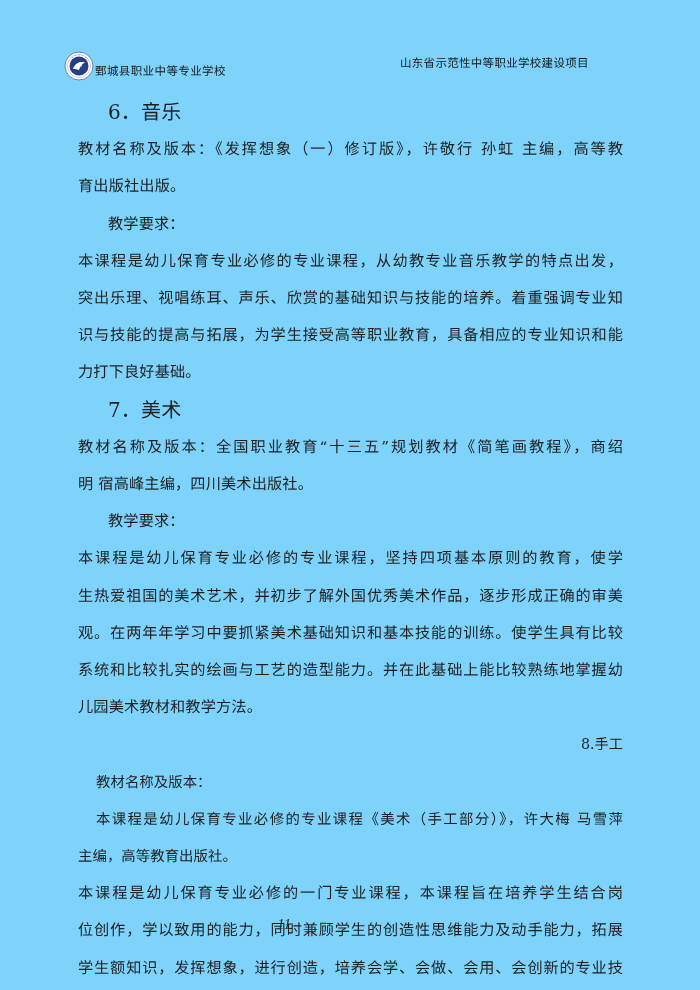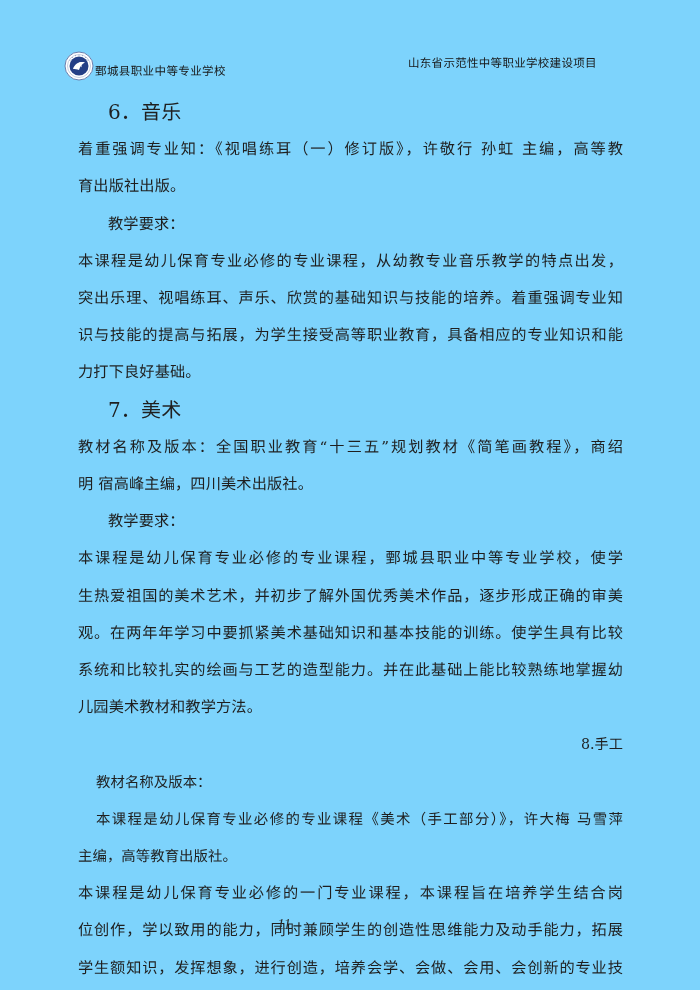--- a/index.html
+++ b/index.html
@@ -58,21 +58,20 @@
 
   .header-right-text {
     position: absolute;
     left: 336px;
     top: 10px;
     font-size: 11.5px;
     letter-spacing: 0.3px;
     color: #181818;
     line-height: 1;
     white-space: nowrap;
-    margin-left: 8px;
   }
 
   
   .body-block {
     position: absolute;
     left: 78px;
     top: 94px;
     width: 545px;
   }
 
@@ -146,32 +145,32 @@
           </g>
         </svg>
       </span>
       <span class="header-left-text">鄄城县职业中等专业学校</span>
     </div>
     <span class="header-right-text">山东省示范性中等职业学校建设项目</span>
   </div>
 
   <div class="body-block">
       <div class="doc-line heading" style="padding-left: 30px;">6．音乐</div>
-      <div class="doc-line justify">着重强调专业知：《视唱练耳（一）修订版》，许敬行 孙虹 主编，高等教</div>
+      <div class="doc-line justify">教材名称及版本：《发挥想象（一）修订版》，许敬行 孙虹 主编，高等教</div>
       <div class="doc-line">育出版社出版。</div>
       <div class="doc-line" style="padding-left: 30px;">教学要求：</div>
       <div class="doc-line justify">本课程是幼儿保育专业必修的专业课程，从幼教专业音乐教学的特点出发，</div>
       <div class="doc-line justify">突出乐理、视唱练耳、声乐、欣赏的基础知识与技能的培养。着重强调专业知</div>
       <div class="doc-line justify">识与技能的提高与拓展，为学生接受高等职业教育，具备相应的专业知识和能</div>
       <div class="doc-line">力打下良好基础。</div>
       <div class="doc-line heading" style="padding-left: 30px;">7．美术</div>
       <div class="doc-line justify">教材名称及版本：全国职业教育“十三五”规划教材《简笔画教程》，商绍</div>
       <div class="doc-line">明 宿高峰主编，四川美术出版社。</div>
       <div class="doc-line" style="padding-left: 30px;">教学要求：</div>
-      <div class="doc-line justify">本课程是幼儿保育专业必修的专业课程，鄄城县职业中等专业学校，使学</div>
+      <div class="doc-line justify">本课程是幼儿保育专业必修的专业课程，坚持四项基本原则的教育，使学</div>
       <div class="doc-line justify">生热爱祖国的美术艺术，并初步了解外国优秀美术作品，逐步形成正确的审美</div>
       <div class="doc-line justify">观。在两年年学习中要抓紧美术基础知识和基本技能的训练。使学生具有比较</div>
       <div class="doc-line justify">系统和比较扎实的绘画与工艺的造型能力。并在此基础上能比较熟练地掌握幼</div>
       <div class="doc-line">儿园美术教材和教学方法。</div>
       <div class="doc-line heading-sm" style="padding-left: 30px;">8.手工</div>
       <div class="doc-line small" style="padding-left: 18px;">教材名称及版本：</div>
       <div class="doc-line small justify" style="padding-left: 18px;">本课程是幼儿保育专业必修的专业课程《美术（手工部分）》，许大梅 马雪萍</div>
       <div class="doc-line small">主编，高等教育出版社。</div>
       <div class="doc-line justify">本课程是幼儿保育专业必修的一门专业课程，本课程旨在培养学生结合岗</div>
       <div class="doc-line justify">位创作，学以致用的能力，同时兼顾学生的创造性思维能力及动手能力，拓展</div>

